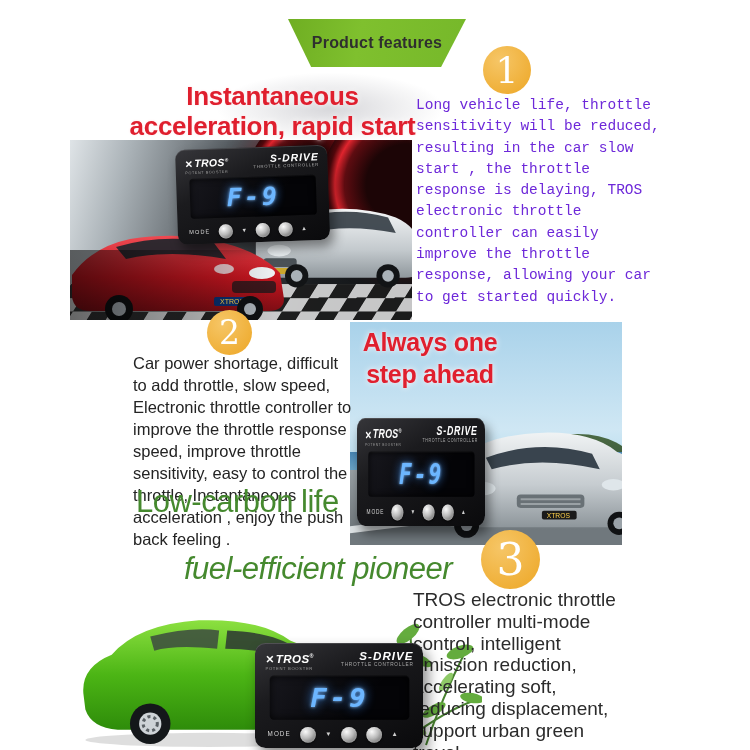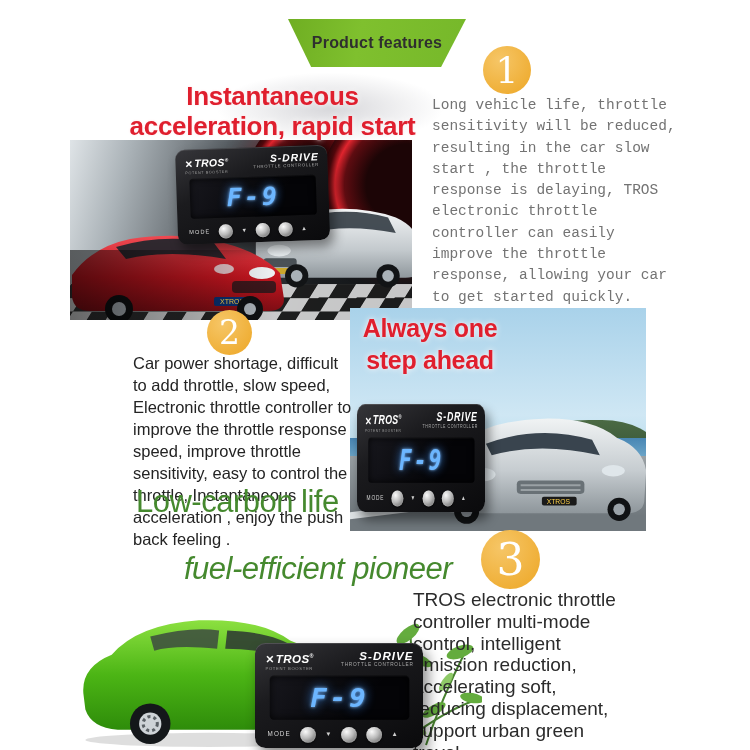--- a/index.html
+++ b/index.html
@@ -26,43 +26,43 @@
   
   .redhead{color:#df1f2e;font-weight:700;text-align:center;z-index:4;
            text-shadow:0 0 6px rgba(255,255,255,.95),0 0 2px rgba(255,210,214,.9);}
   .h1{left:100px;top:81px;width:345px;font-size:26px;line-height:30px;letter-spacing:-.3px;}
   .h2{left:0;top:4px;width:160px;font-size:25px;line-height:32px;letter-spacing:-.3px;position:absolute;}
   .greenhead{color:#45892e;font-size:31px;line-height:34px;z-index:4;letter-spacing:-.5px;}
   .gh1{left:136px;top:485px;}
   .gh2{left:184px;top:552px;font-style:italic;}
 
   
-  .para1{left:432px;top:95px;width:252px;font-family:"Liberation Mono",monospace;
-         font-size:14.5px;line-height:21.3px;color:#737373;z-index:3;}
+  .para1{left:416px;top:95px;width:252px;font-family:"Liberation Mono",monospace;
+         font-size:14.5px;line-height:21.3px;color:#6d28d9;z-index:3;}
   .para2{left:133px;top:352px;width:244px;font-size:16.5px;line-height:22px;color:#242424;z-index:3;}
   .para3{left:413px;top:589px;width:256px;font-size:19px;line-height:21.8px;color:#2b2b2b;z-index:3;}
 
   
   .photo1{left:70px;top:140px;width:342px;height:180px;overflow:hidden;z-index:2;
           background:linear-gradient(105deg,#dfe4e7 0%,#aab2b7 16%,#4a5055 45%,#1a1d20 72%,#101214 100%);}
   .gauge{position:absolute;border-radius:50%;
          background:radial-gradient(circle,#1c0506 34%,#5e0c11 52%,#e0252e 60%,#54080c 66%,#170608 74%,rgba(20,6,8,0) 78%);
          box-shadow:0 0 25px rgba(200,20,30,.35);}
   .g1{left:176px;top:-28px;width:140px;height:140px;}
   .g2{left:252px;top:-40px;width:170px;height:170px;}
   .checker{position:absolute;left:-50px;bottom:-14px;width:480px;height:58px;
            background:repeating-conic-gradient(#e6e6e6 0% 25%,#1d1d1d 25% 50%) 0 0/38px 38px;
            transform:skewX(-32deg) scaleY(.72);opacity:.85;}
   .p1shade{position:absolute;left:0;bottom:0;width:100%;height:70px;
            background:linear-gradient(to right,rgba(0,0,0,.55),rgba(0,0,0,0) 60%);}
   .speedo-ghost{left:215px;top:72px;width:230px;height:72px;z-index:1;
            background:radial-gradient(ellipse at center,rgba(140,140,150,.35),rgba(140,140,150,0) 70%);}
 
   
-  .photo2{left:350px;top:308px;width:296px;height:223px;overflow:hidden;z-index:2;
+  .photo2{left:350px;top:322px;width:272px;height:223px;overflow:hidden;z-index:2;
           background:linear-gradient(#a9d2ea 0%,#cfe7f4 48%,#bfe0ef 60%,#b5dcee 100%);}
   .headland{position:absolute;right:-10px;top:112px;width:135px;height:32px;border-radius:50% 40% 0 0/100% 90% 0 0;
             background:linear-gradient(#4b6a44,#39573a);}
   .sea{position:absolute;left:0;top:130px;width:100%;height:20px;
        background:linear-gradient(#4886b4,#6ea7c9);}
   .road{position:absolute;left:0;top:148px;width:100%;height:75px;
         background:linear-gradient(#9aa1a5,#70787d 80%);}
   .roadline{position:absolute;left:-8px;top:196px;width:150px;height:7px;background:#e9edef;
             transform:rotate(-7deg);border-radius:3px;opacity:.9;}
 

